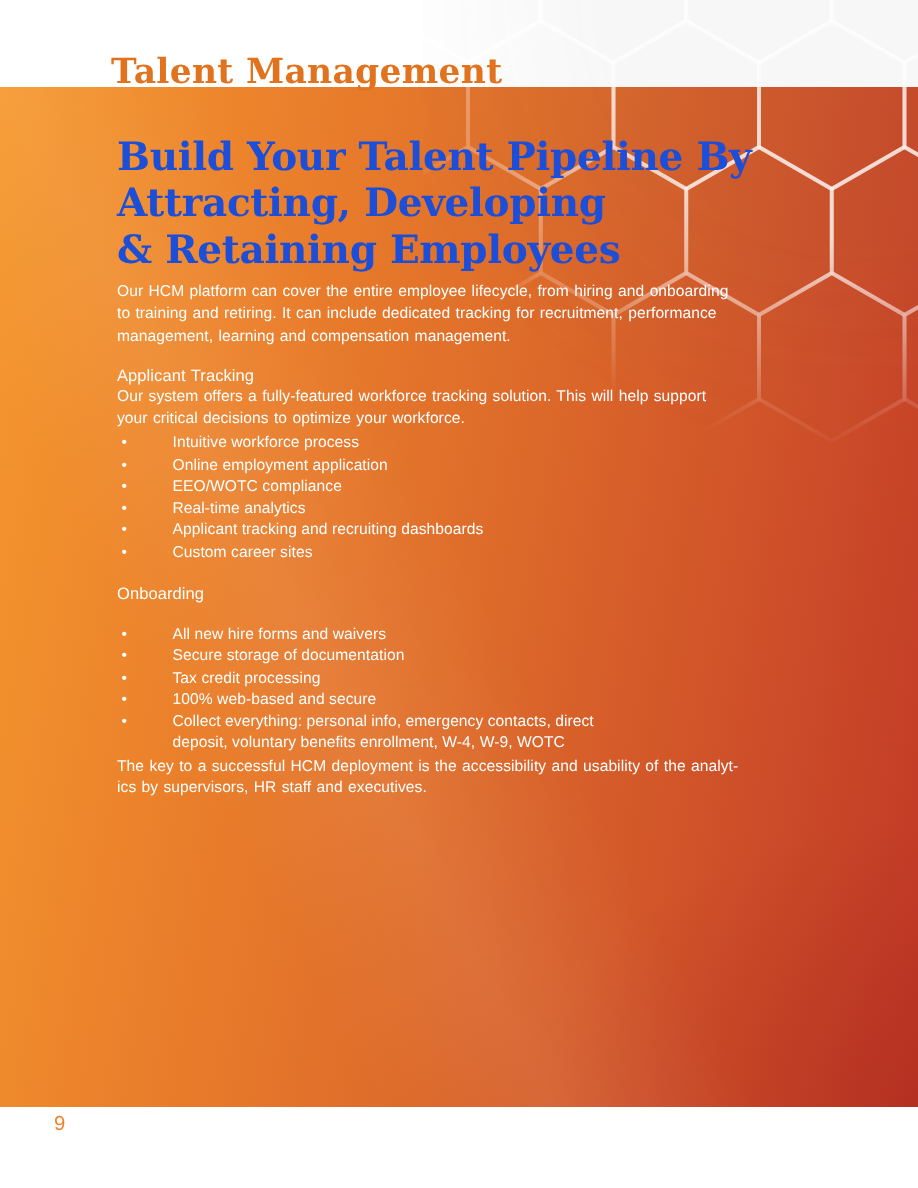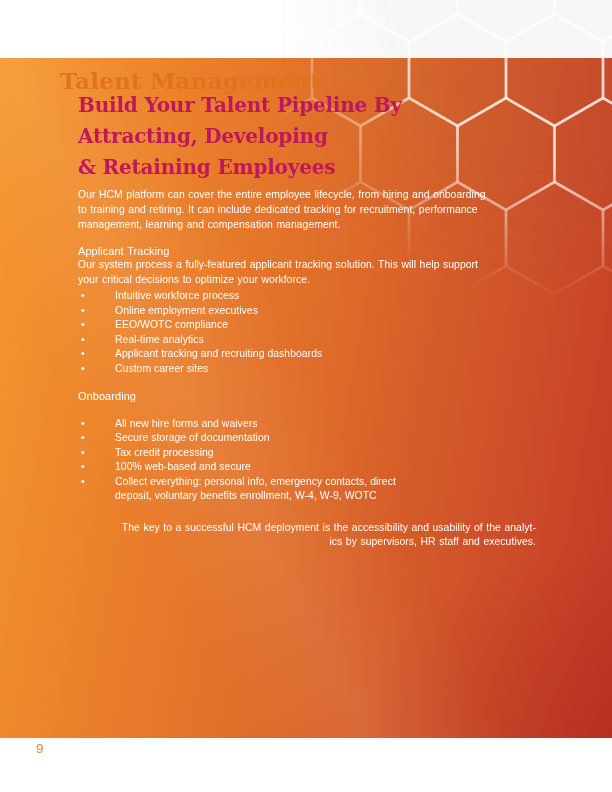--- a/index.html
+++ b/index.html
@@ -46,49 +46,48 @@
   .hex-wrap svg { display: block; }
   .hex-wrap polygon {
     fill: rgba(105,105,105,0.055);
     stroke: rgba(255,255,255,0.55);
     stroke-width: 2.6;
   }
 
   
   .kicker {
     position: absolute;
-    left: 60px;
+    left: 74px;
     top: 34px;
     font-family: "DejaVu Serif", serif;
     font-weight: bold;
     font-size: 23px;
     line-height: 27px;
     letter-spacing: 0.2px;
     color: #e1731f;
     z-index: 3;
-    margin-top: 33px;
   }
 
   
   .content {
     position: absolute;
     left: 78px;
     top: 90px;
     width: 458px;
     z-index: 2;
     color: #ffffff;
   }
   .display-heading {
     font-family: "DejaVu Serif", serif;
     font-weight: bold;
-    font-size: 20px;
+    font-size: 26px;
     line-height: 31px;
     letter-spacing: -0.2px;
     white-space: pre-line;
-    color: #be185d;
+    color: #1d4ed8;
   }
   .prose {
     font-size: 10.4px;
     line-height: 14.9px;
     letter-spacing: 0.05px;
     word-spacing: 0.6px;
     white-space: pre-line;
     color: #ffffff;
   }
   .intro { margin-top: 5px; }
@@ -110,21 +109,21 @@
     padding-left: 3px;
   }
   .bullet-text {
     flex: 1;
     font-size: 10.4px;
     line-height: 14.5px;
     letter-spacing: 0.05px;
     white-space: pre-line;
   }
   .closing-heading { margin-top: 20px; line-height: 29px; }
-  .closing-body { margin-top: 17px; text-align: right; }
+  .closing-body { margin-top: 1px; }
 
   
   .page-number {
     position: absolute;
     left: 36px;
     top: 740px;
     font-size: 13.5px;
     line-height: 17px;
     color: #ee8430;
   }
@@ -167,31 +166,31 @@
 
     <h1 class="display-heading">Build Your Talent Pipeline By
 Attracting, Developing
 &amp; Retaining Employees</h1>
 
     <p class="prose intro">Our HCM platform can cover the entire employee lifecycle, from hiring and onboarding
 to training and retiring. It can include dedicated tracking for recruitment, performance
 management, learning and compensation management.</p>
 
     <h2 class="prose section-heading">Applicant Tracking</h2>
-    <p class="prose">Our system process a fully-featured applicant tracking solution. This will help support
+    <p class="prose">Our system offers a fully-featured workforce tracking solution. This will help support
 your critical decisions to optimize your workforce.</p>
 
     <div class="bullets">
       <div class="bullet-row">
         <span class="bullet-marker">•</span>
         <span class="bullet-text">Intuitive workforce process</span>
       </div>
       <div class="bullet-row">
         <span class="bullet-marker">•</span>
-        <span class="bullet-text">Online employment executives</span>
+        <span class="bullet-text">Online employment application</span>
       </div>
       <div class="bullet-row">
         <span class="bullet-marker">•</span>
         <span class="bullet-text">EEO/WOTC compliance</span>
       </div>
       <div class="bullet-row">
         <span class="bullet-marker">•</span>
         <span class="bullet-text">Real-time analytics</span>
       </div>
       <div class="bullet-row">

